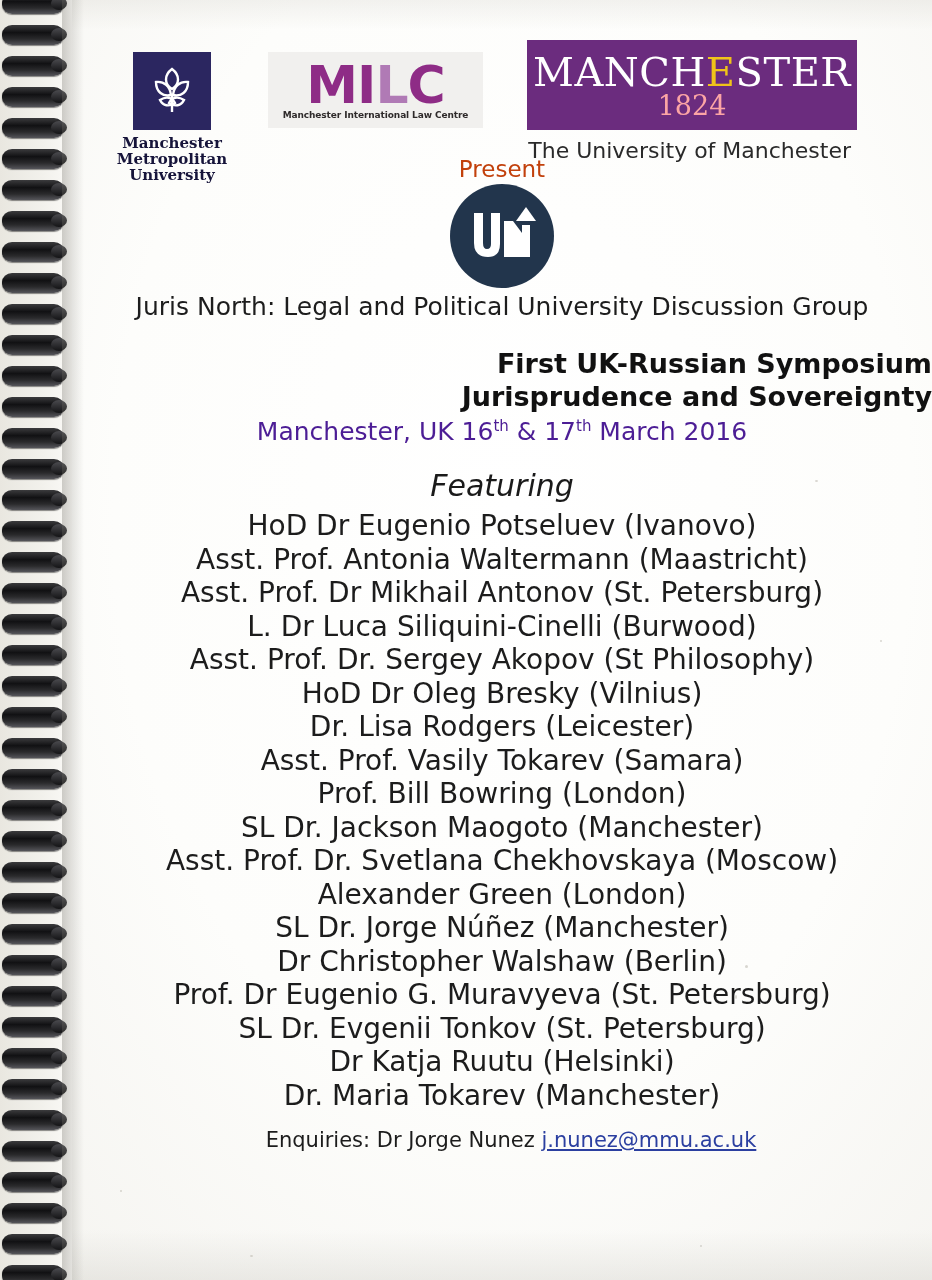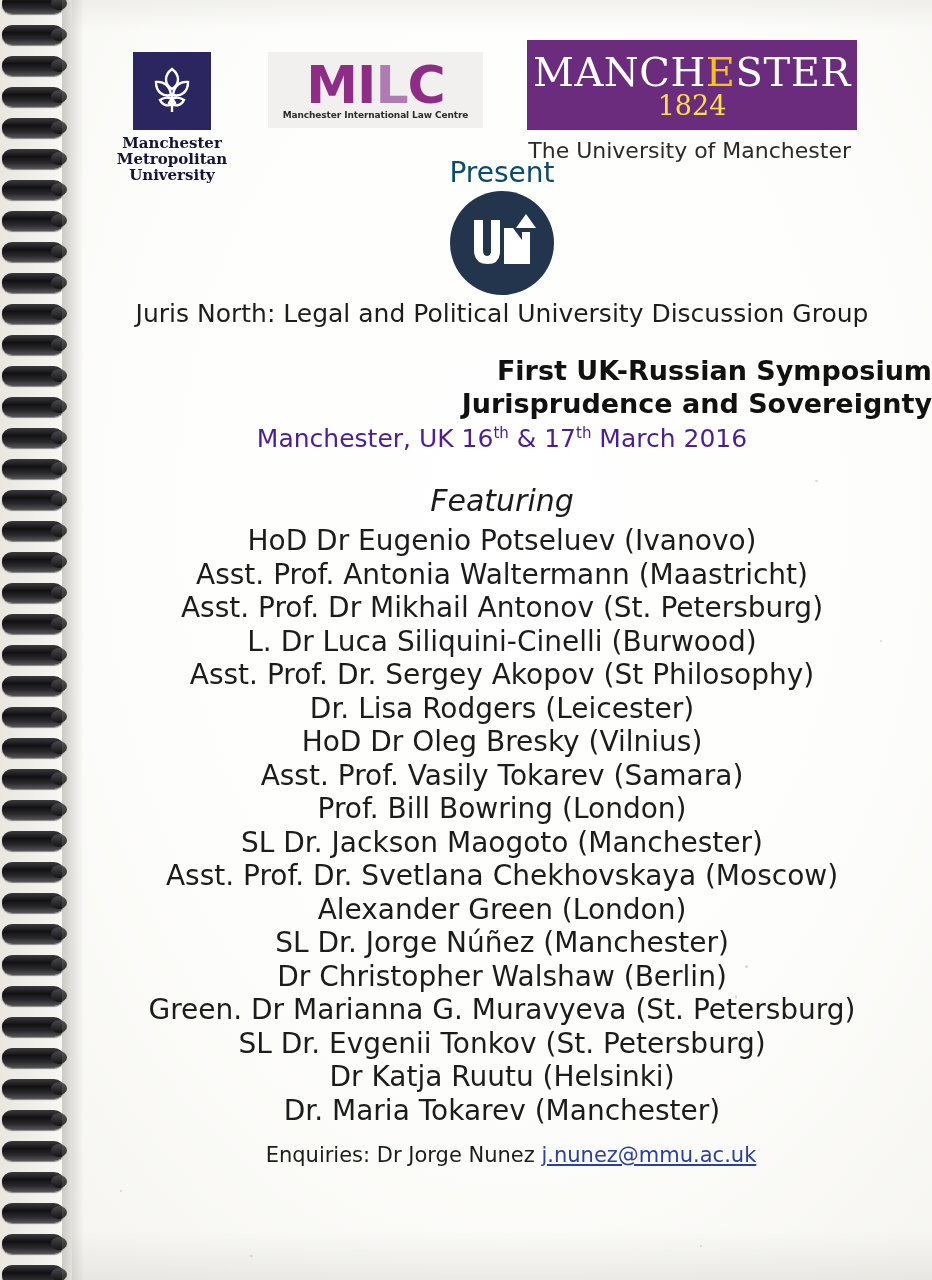--- a/index.html
+++ b/index.html
@@ -155,34 +155,34 @@
     font-size: 40px;
     line-height: 40px;
     color: #ffffff;
     letter-spacing: 0.5px;
   }
   .uom-line1 .gold { color: #f0c419; }
   .uom-line2 {
     font-family: "DejaVu Serif", serif;
     font-size: 27px;
     line-height: 28px;
-    color: #fde047;
+    color: #fca5a5;
   }
   .uom-caption {
     margin-top: 8px;
     font-size: 22px;
     color: #2a2a2a;
     text-align: right;
     padding-right: 6px;
   }
 
   .present {
     margin-top: 6px;
-    font-size: 28px;
-    color: #0c4a6e;
+    font-size: 23px;
+    color: #c2410c;
   }
 
   
   .roundel-wrap {
     margin-top: 2px;
     height: 100px;
     position: relative;
   }
   .roundel {
     position: absolute;
@@ -213,21 +213,21 @@
     text-align: right;
   }
   .symp-place {
     margin-top: 4px;
     font-size: 25px;
     color: #4c1d95;
   }
   .symp-place sup { font-size: 15px; }
 
   .featuring {
-    margin-top: 30px;
+    margin-top: 22px;
     font-size: 30px;
     font-style: italic;
     color: #1a1a1a;
   }
 
   .speaker-list {
     margin: 6px 0 0 0;
     padding: 0;
     list-style: none;
   }
@@ -380,30 +380,30 @@
   <div class="symp-place"><span>Manchester, UK 16</span><sup>th</sup><span> &amp; 17</span><sup>th</sup><span> March 2016</span></div>
 
   <div class="featuring">Featuring</div>
 
   <ul class="speaker-list" id="speaker-list">
       <li class="speaker">HoD Dr Eugenio Potseluev (Ivanovo)</li>
       <li class="speaker">Asst. Prof. Antonia Waltermann (Maastricht)</li>
       <li class="speaker">Asst. Prof. Dr Mikhail Antonov (St. Petersburg)</li>
       <li class="speaker">L. Dr Luca Siliquini-Cinelli (Burwood)</li>
       <li class="speaker">Asst. Prof. Dr. Sergey Akopov (St Philosophy)</li>
+      <li class="speaker">HoD Dr Oleg Bresky (Vilnius)</li>
       <li class="speaker">Dr. Lisa Rodgers (Leicester)</li>
-      <li class="speaker">HoD Dr Oleg Bresky (Vilnius)</li>
       <li class="speaker">Asst. Prof. Vasily Tokarev (Samara)</li>
       <li class="speaker">Prof. Bill Bowring (London)</li>
       <li class="speaker">SL Dr. Jackson Maogoto (Manchester)</li>
       <li class="speaker">Asst. Prof. Dr. Svetlana Chekhovskaya (Moscow)</li>
       <li class="speaker">Alexander Green (London)</li>
       <li class="speaker">SL Dr. Jorge Núñez (Manchester)</li>
       <li class="speaker">Dr Christopher Walshaw (Berlin)</li>
-      <li class="speaker">Green. Dr Marianna G. Muravyeva (St. Petersburg)</li>
+      <li class="speaker">Prof. Dr Eugenio G. Muravyeva (St. Petersburg)</li>
       <li class="speaker">SL Dr. Evgenii Tonkov (St. Petersburg)</li>
       <li class="speaker">Dr Katja Ruutu (Helsinki)</li>
       <li class="speaker">Dr. Maria Tokarev (Manchester)</li>
     </ul>
 
   <div class="enquiries"><span>Enquiries: Dr Jorge Nunez </span><a href="#">j.nunez@mmu.ac.uk</a></div>
 
 </div>
 
 </body></html>

